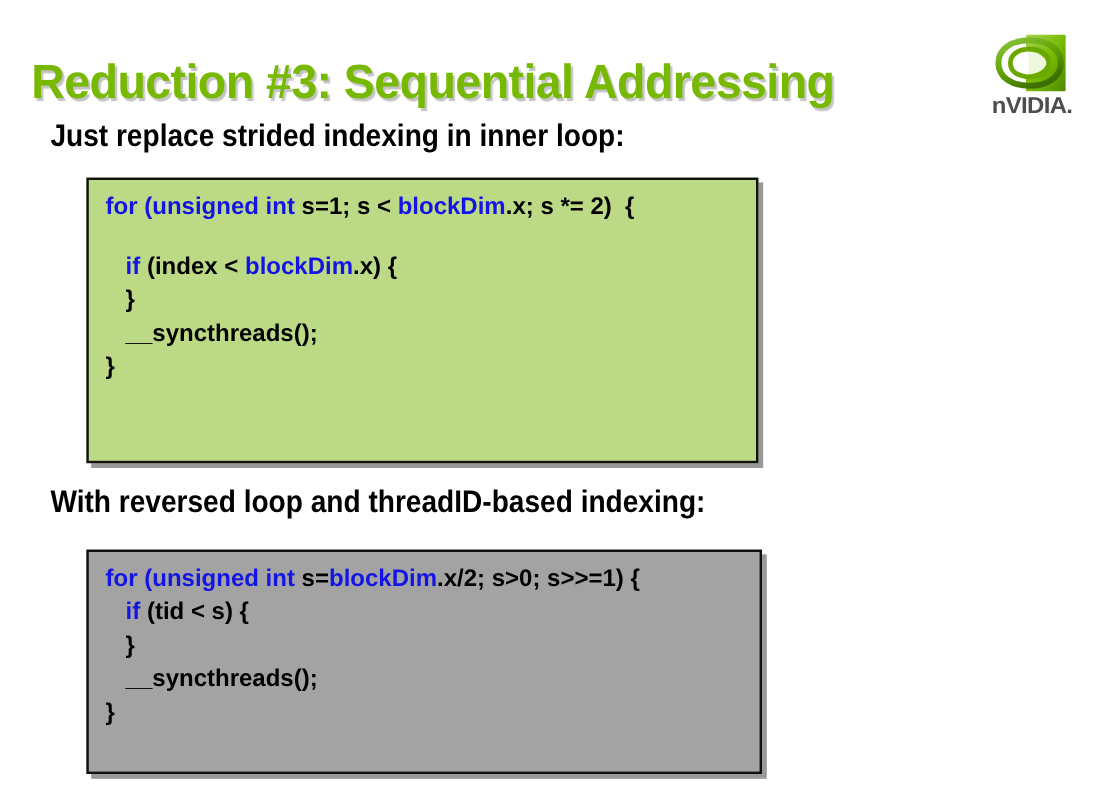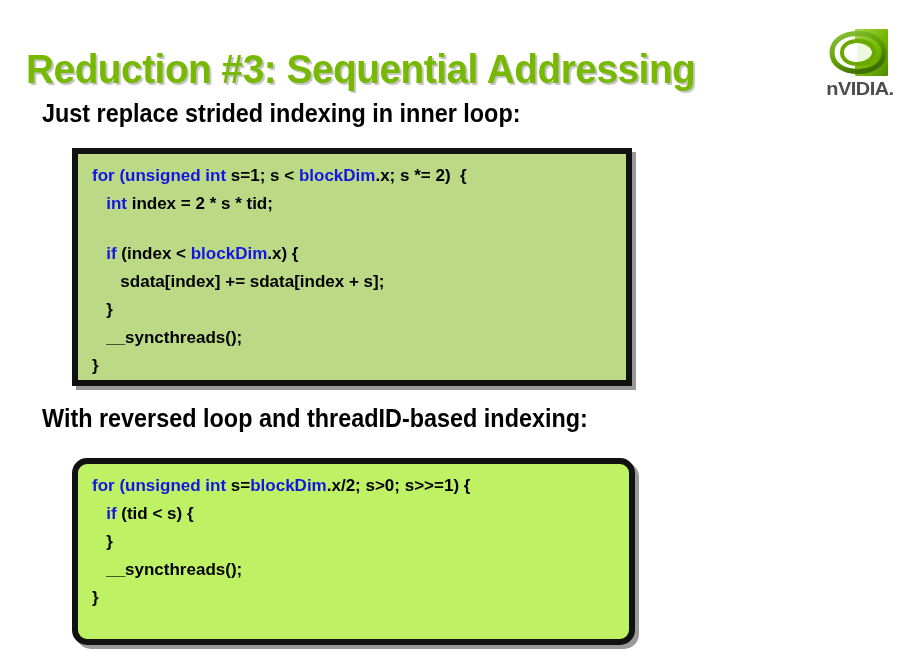--- a/index.html
+++ b/index.html
@@ -77,25 +77,25 @@
     transform-origin: left center;
     letter-spacing: 0px;
   }
   #heading-one { left: 42px; top: 98px; }
   #heading-two { left: 42px; top: 403px; }
 
   
   .code-box {
     position: absolute;
     box-sizing: border-box;
-    border: 6px solid #1d4ed8;
+    border: 2px solid #1d4ed8;
     box-shadow: 4px 4px 0 0 rgba(70,70,70,0.55);
     font-family: "Liberation Sans", sans-serif;
     font-weight: bold;
-    font-size: 17px;
+    font-size: 20px;
     color: #000000;
     overflow: hidden;
   }
   #code-box-strided {
     left: 72px;
     top: 148px;
     width: 560px;
     height: 238px;
     background: #bcda85;
     padding: 8px 10px 8px 14px;
@@ -145,30 +145,28 @@
       <path d="M29 15.5 C37 16 42.5 19.5 43.5 24.5 C42.5 29.5 37 33 29 33.5 Z" fill="#eef7e0"></path>
     </svg>
   </div>
   <div class="wordmark">nVIDIA.</div>
 </div>
 
 <div class="section-heading" id="heading-one">Just replace strided indexing in inner loop:</div>
 
 <div class="code-box" id="code-box-strided" style="background: rgb(188, 218, 133); border-color: rgb(17, 17, 17);">
     <div class="code-line"><span></span><span class="kw">for </span><span class="kw">(</span><span class="kw">unsigned int</span><span class=""> s=1; s &lt; </span><span class="idn">blockDim</span><span class="">.x; s *= 2)  {</span></div>
-    <div class="code-line"><span>   </span><span class="kw">int</span><span class=""> index = 2 * s * tid;</span></div>
     <div class="code-line blank">&nbsp;</div>
     <div class="code-line"><span>   </span><span class="kw">if</span><span class=""> (index &lt; </span><span class="idn">blockDim</span><span class="">.x) {</span></div>
-    <div class="code-line"><span>      </span><span class="">sdata[index] += sdata[index + s];</span></div>
     <div class="code-line"><span>   </span><span class="">}</span></div>
     <div class="code-line"><span>   </span><span class="">__syncthreads();</span></div>
     <div class="code-line"><span></span><span class="">}</span></div>
   </div>
 
 <div class="section-heading" id="heading-two">With reversed loop and threadID-based indexing:</div>
 
-<div class="code-box" id="code-box-reversed" style="background: #bef264; border-color: rgb(17, 17, 17); border-radius: 15px;">
+<div class="code-box" id="code-box-reversed" style="background: #a3a3a3; border-color: rgb(17, 17, 17);">
     <div class="code-line"><span></span><span class="kw">for </span><span class="kw">(</span><span class="kw">unsigned int</span><span class=""> s=</span><span class="idn">blockDim</span><span class="">.x/2; s&gt;0; s&gt;&gt;=1) {</span></div>
     <div class="code-line"><span>   </span><span class="kw">if</span><span class=""> (tid &lt; s) {</span></div>
     <div class="code-line"><span>   </span><span class="">}</span></div>
     <div class="code-line"><span>   </span><span class="">__syncthreads();</span></div>
     <div class="code-line"><span></span><span class="">}</span></div>
   </div>
 
 </body></html>

